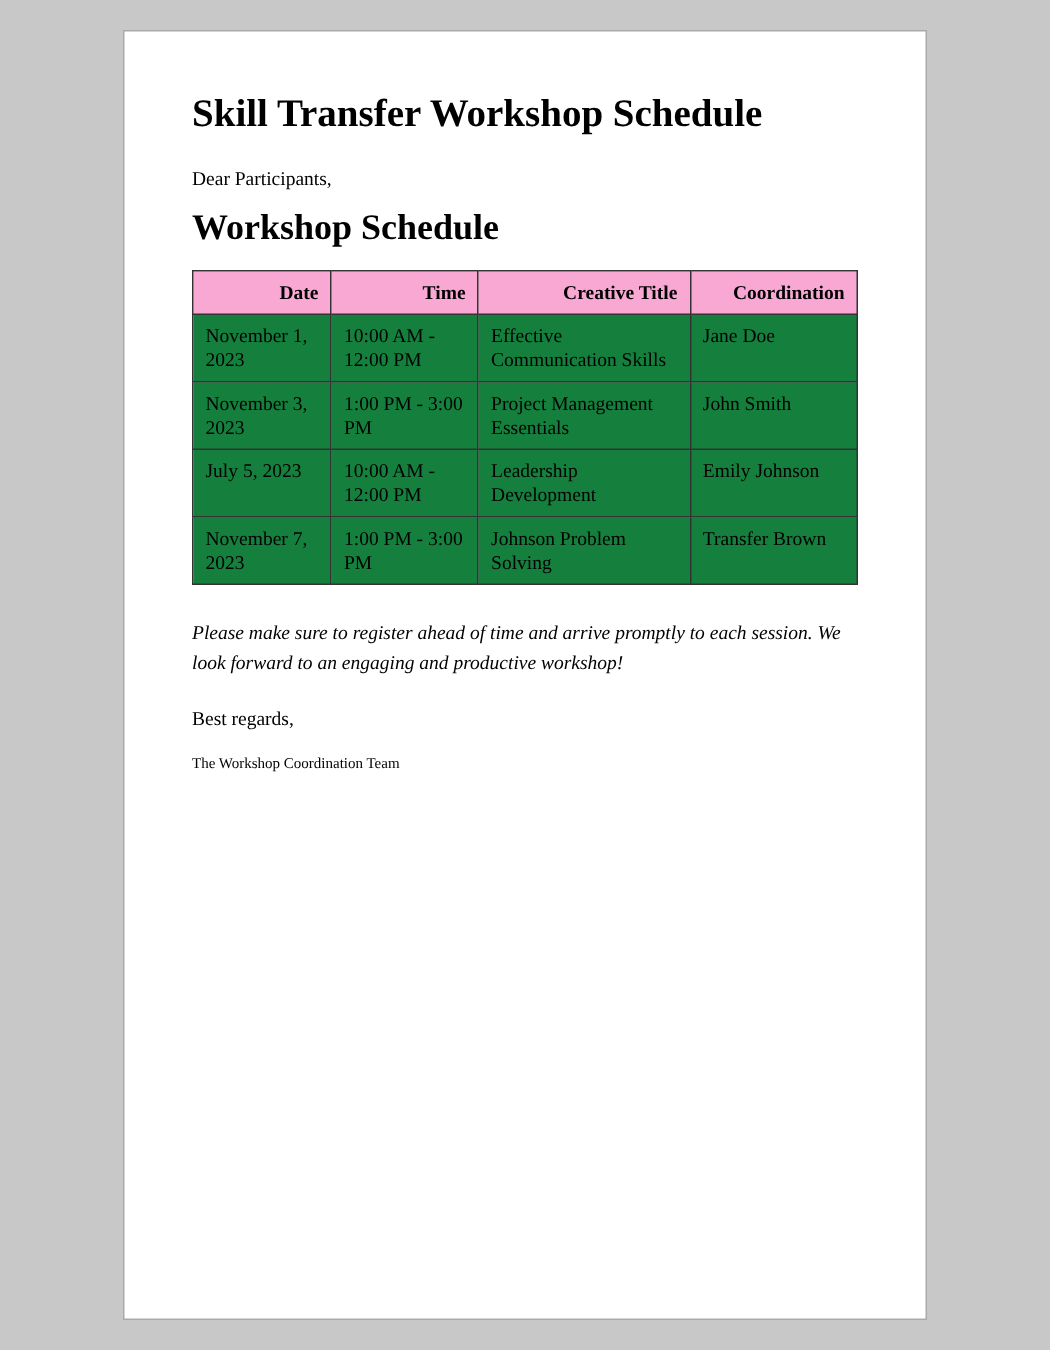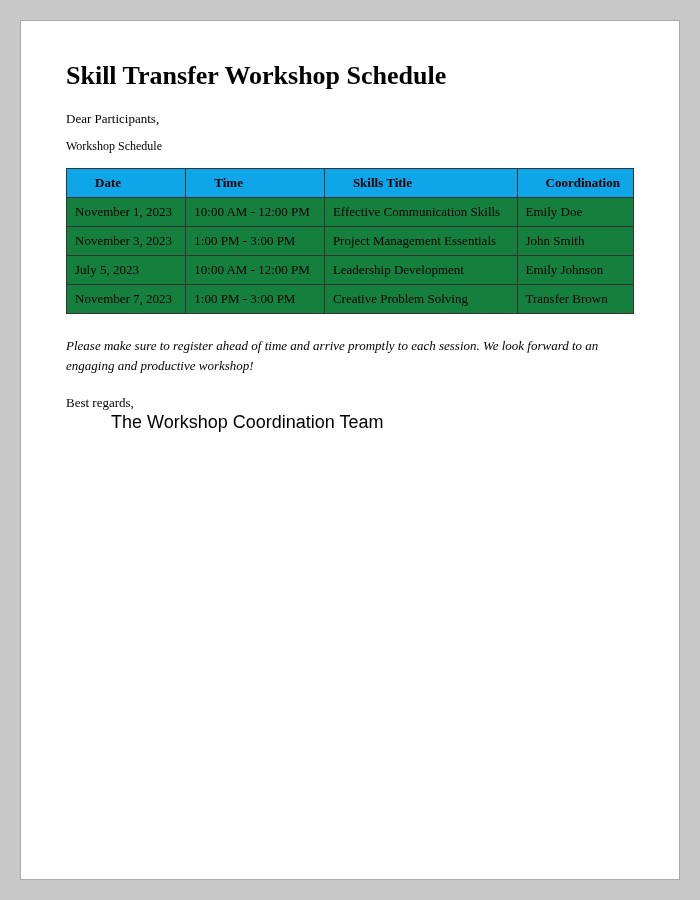--- a/index.html
+++ b/index.html
@@ -13,21 +13,21 @@
       display: flex;
       justify-content: center;
       align-items: flex-start;
       min-height: 900px;
       padding: 20px;
       font-family: 'Times New Roman', Times, serif;
     }
 
     .page {
       background: #ffffff;
-      width: 660px;
+      width: 536px;
       min-height: 860px;
       border: 1px solid #aaa;
       padding: 40px 45px;
     }
 
     .main-title {
       font-size: 26px;
       font-weight: bold;
       margin-bottom: 20px;
       font-family: 'Times New Roman', Times, serif;
@@ -40,22 +40,22 @@
     }
 
     .intro-text {
       font-size: 13px;
       margin-bottom: 22px;
       line-height: 1.5;
       font-family: 'Times New Roman', Times, serif;
     }
 
     .section-title {
-      font-size: 12px;
-      font-weight: normal;
+      font-size: 24px;
+      font-weight: bold;
       margin-bottom: 14px;
       font-family: 'Times New Roman', Times, serif;
     }
 
     .schedule-table {
       width: 100%;
       border-collapse: collapse;
       margin-bottom: 22px;
       font-size: 13px;
       font-family: 'Times New Roman', Times, serif;
@@ -63,92 +63,91 @@
 
     .schedule-table th,
     .schedule-table td {
       border: 1px solid #333;
       padding: 6px 8px;
       vertical-align: top;
     }
 
     .schedule-table thead th {
       font-weight: bold;
-      text-align: left;
-      background: #0ea5e9;
+      text-align: right;
+      background: #f9a8d4;
       padding-left: 28px;
     }
 
     .schedule-table tbody td {
       background: #15803d;
     }
 
     .footer-note {
       font-size: 13px;
       margin-bottom: 20px;
       line-height: 1.5;
       font-family: 'Times New Roman', Times, serif;
       font-style: italic;
     }
 
     .closing {
       font-size: 13px;
-      margin-bottom: 1px;
+      margin-bottom: 17px;
       font-family: 'Times New Roman', Times, serif;
     }
 
     .signature {
-      font-size: 18px;
-      font-family: Liberation Sans, sans-serif;
-      margin-left: 45px;
+      font-size: 10px;
+      font-family: Liberation Serif, serif;
     }
   </style>
 </head>
 <body>
 
 <div class="page">
   <h1 class="main-title">Skill Transfer Workshop Schedule</h1>
 
   <p class="greeting">Dear Participants,</p>
 
 
   <h2 class="section-title">Workshop Schedule</h2>
 
   <table class="schedule-table">
     <thead>
       <tr>
         <th>Date</th>
         <th>Time</th>
-        <th>Skills Title</th>
+        <th>Creative Title</th>
         <th>Coordination</th>
       </tr>
     </thead>
     <tbody id="table-body">
     <tr>
           <td>November 1, 2023</td>
           <td>10:00 AM - 12:00 PM</td>
           <td>Effective Communication Skills</td>
-          <td>Emily Doe</td>
+          <td>Jane Doe</td>
         </tr>
         <tr>
           <td>November 3, 2023</td>
           <td>1:00 PM - 3:00 PM</td>
           <td>Project Management Essentials</td>
           <td>John Smith</td>
         </tr>
         <tr>
           <td>July 5, 2023</td>
           <td>10:00 AM - 12:00 PM</td>
           <td>Leadership Development</td>
           <td>Emily Johnson</td>
         </tr>
         <tr>
           <td>November 7, 2023</td>
           <td>1:00 PM - 3:00 PM</td>
-          <td>Creative Problem Solving</td>
+          <td>Johnson Problem Solving</td>
           <td>Transfer Brown</td>
         </tr>
       </tbody>
   </table>
 
   <p class="footer-note">Please make sure to register ahead of time and arrive promptly to each session. We look forward to an engaging and productive workshop!</p>
 
   <p class="closing">Best regards,</p>
 
   <p class="signature">The Workshop Coordination Team</p>

